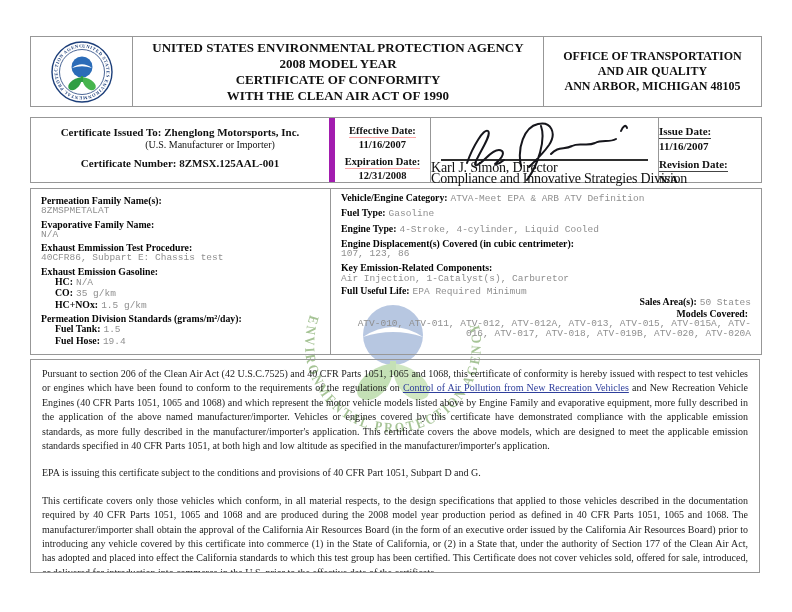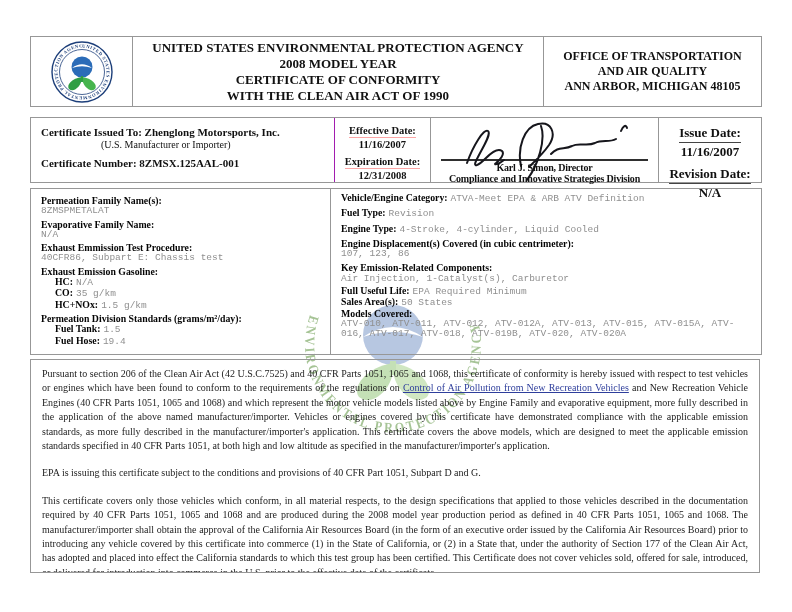--- a/index.html
+++ b/index.html
@@ -14,49 +14,49 @@
                 border:1px solid #979797;}
   .hcell{box-sizing:border-box;display:flex;align-items:center;justify-content:center;}
   .logo-cell{width:102px;border-right:1px solid #979797;}
   .title-cell{flex:1;flex-direction:column;text-align:center;font-weight:bold;font-size:13px;line-height:16px;}
   .office-cell{width:218px;border-left:1px solid #979797;flex-direction:column;text-align:center;
                font-weight:bold;font-size:12px;line-height:15px;}
 
   
   .cert-table{position:absolute;left:30px;top:117px;width:730px;height:64px;display:flex;border:1px solid #979797;}
   .ccell{box-sizing:border-box;height:100%;}
-  .cellA{width:304px;border-right:1px solid #a21caf;padding:8px 10px;font-size:11px;}
+  .cellA{width:304px;border-right:6px solid #a21caf;padding:8px 10px;font-size:11px;text-align:center;}
   .cellA .bold{font-weight:bold;}
   .cellA .note{font-size:10px;margin:1px 0 0 60px;}
   .cellA .certnum{margin-top:7px;font-weight:bold;}
   .dates{width:96px;border-right:1px solid #979797;text-align:center;padding-top:7px;font-size:10.5px;}
   .dates .dlabel{display:inline-block;font-weight:bold;border-bottom:1px solid #fca5a5;padding-bottom:1px;}
   .dates .dval{font-weight:bold;margin-top:1px;}
   .dates .pair2{margin-top:6px;}
   .cellC{width:228px;border-right:1px solid #979797;position:relative;overflow:visible;}
   .sig-rule{position:absolute;left:10px;right:10px;top:41px;border-top:2px solid #2f2f2f;}
   .sig-svg{position:absolute;left:6px;top:0px;width:216px;height:62px;overflow:visible;}
-  .sig-names{position:absolute;left:0;right:0;top:44px;text-align:center;font-weight:bold;
-             font-size:10px;line-height:11px;white-space:nowrap;letter-spacing:-0.2px;}
-  .cellD{flex:1;text-align:center;padding-top:7px;font-size:13px;}
+  .sig-names{position:absolute;left:0;right:0;top:44px;text-align:left;font-weight:normal;
+             font-size:14px;line-height:11px;white-space:nowrap;letter-spacing:-0.2px;}
+  .cellD{flex:1;padding-top:7px;font-size:11px;}
   .cellD .dlabel{display:inline-block;font-weight:bold;border-bottom:1px solid #444;padding-bottom:1px;}
   .cellD .dval{font-weight:bold;margin-top:1px;}
   .cellD .pair2{margin-top:6px;}
 
   
   .engine-table{position:absolute;left:30px;top:188px;width:730px;height:165px;display:flex;border:1px solid #979797;}
   .ecell{box-sizing:border-box;padding:4px 10px;font-size:9.8px;line-height:10.3px;overflow:hidden;}
   .eleft{width:300px;border-right:1px solid #979797;}
   .eright{flex:1;}
   .lbl{font-weight:bold;color:#050505;margin-right:3px;}
   .val{font-family:"Liberation Mono","DejaVu Sans Mono",monospace;font-size:9.5px;color:#8f8f8f;}
   .grp{margin-top:3px;}
   .grp0{margin-top:0;}
   .sub{padding-left:14px;}
-  .mt4{margin-top:4px;} .mt2{margin-top:2px;} .mt0{margin-top:0;}
+  .mt4{margin-top:4px;} .mt2{margin-top:2px;} .mt0{margin-top:0;text-align:right;}
 
   
   .body-box{position:absolute;left:30px;top:359px;width:730px;height:214px;border:1px solid #979797;
             box-sizing:border-box;padding:7px 11px;font-size:10px;line-height:14.4px;text-align:justify;
             color:#1c1c1c;overflow:hidden;}
   .body-box p{margin:0 0 13px 0;}
   .link{color:#2e3e9c;text-decoration:underline;cursor:pointer;}
 
   svg text{font-family:"Liberation Serif",serif;}
 </style>
@@ -200,21 +200,21 @@
             <span class="lbl">Fuel Hose:</span><span class="val">19.4</span>
           </div>
         </div>
       </div>
 
       <div class="ecell eright">
         <div class="grp grp0">
           <span class="lbl">Vehicle/Engine Category:</span><span class="val">ATVA-Meet EPA &amp; ARB ATV Definition</span>
         </div>
         <div class="grp mt4">
-          <span class="lbl">Fuel Type:</span><span class="val">Revision</span>
+          <span class="lbl">Fuel Type:</span><span class="val">Gasoline</span>
         </div>
         <div class="grp mt4">
           <span class="lbl">Engine Type:</span><span class="val">4-Stroke, 4-cylinder, Liquid Cooled</span>
         </div>
         <div class="grp mt4">
           <div class="lbl">Engine Displacement(s) Covered (in cubic centrimeter):</div>
           <div class="val">107, 123, 86</div>
         </div>
         <div class="grp mt4">
           <div class="lbl">Key Emission-Related Components:</div>

